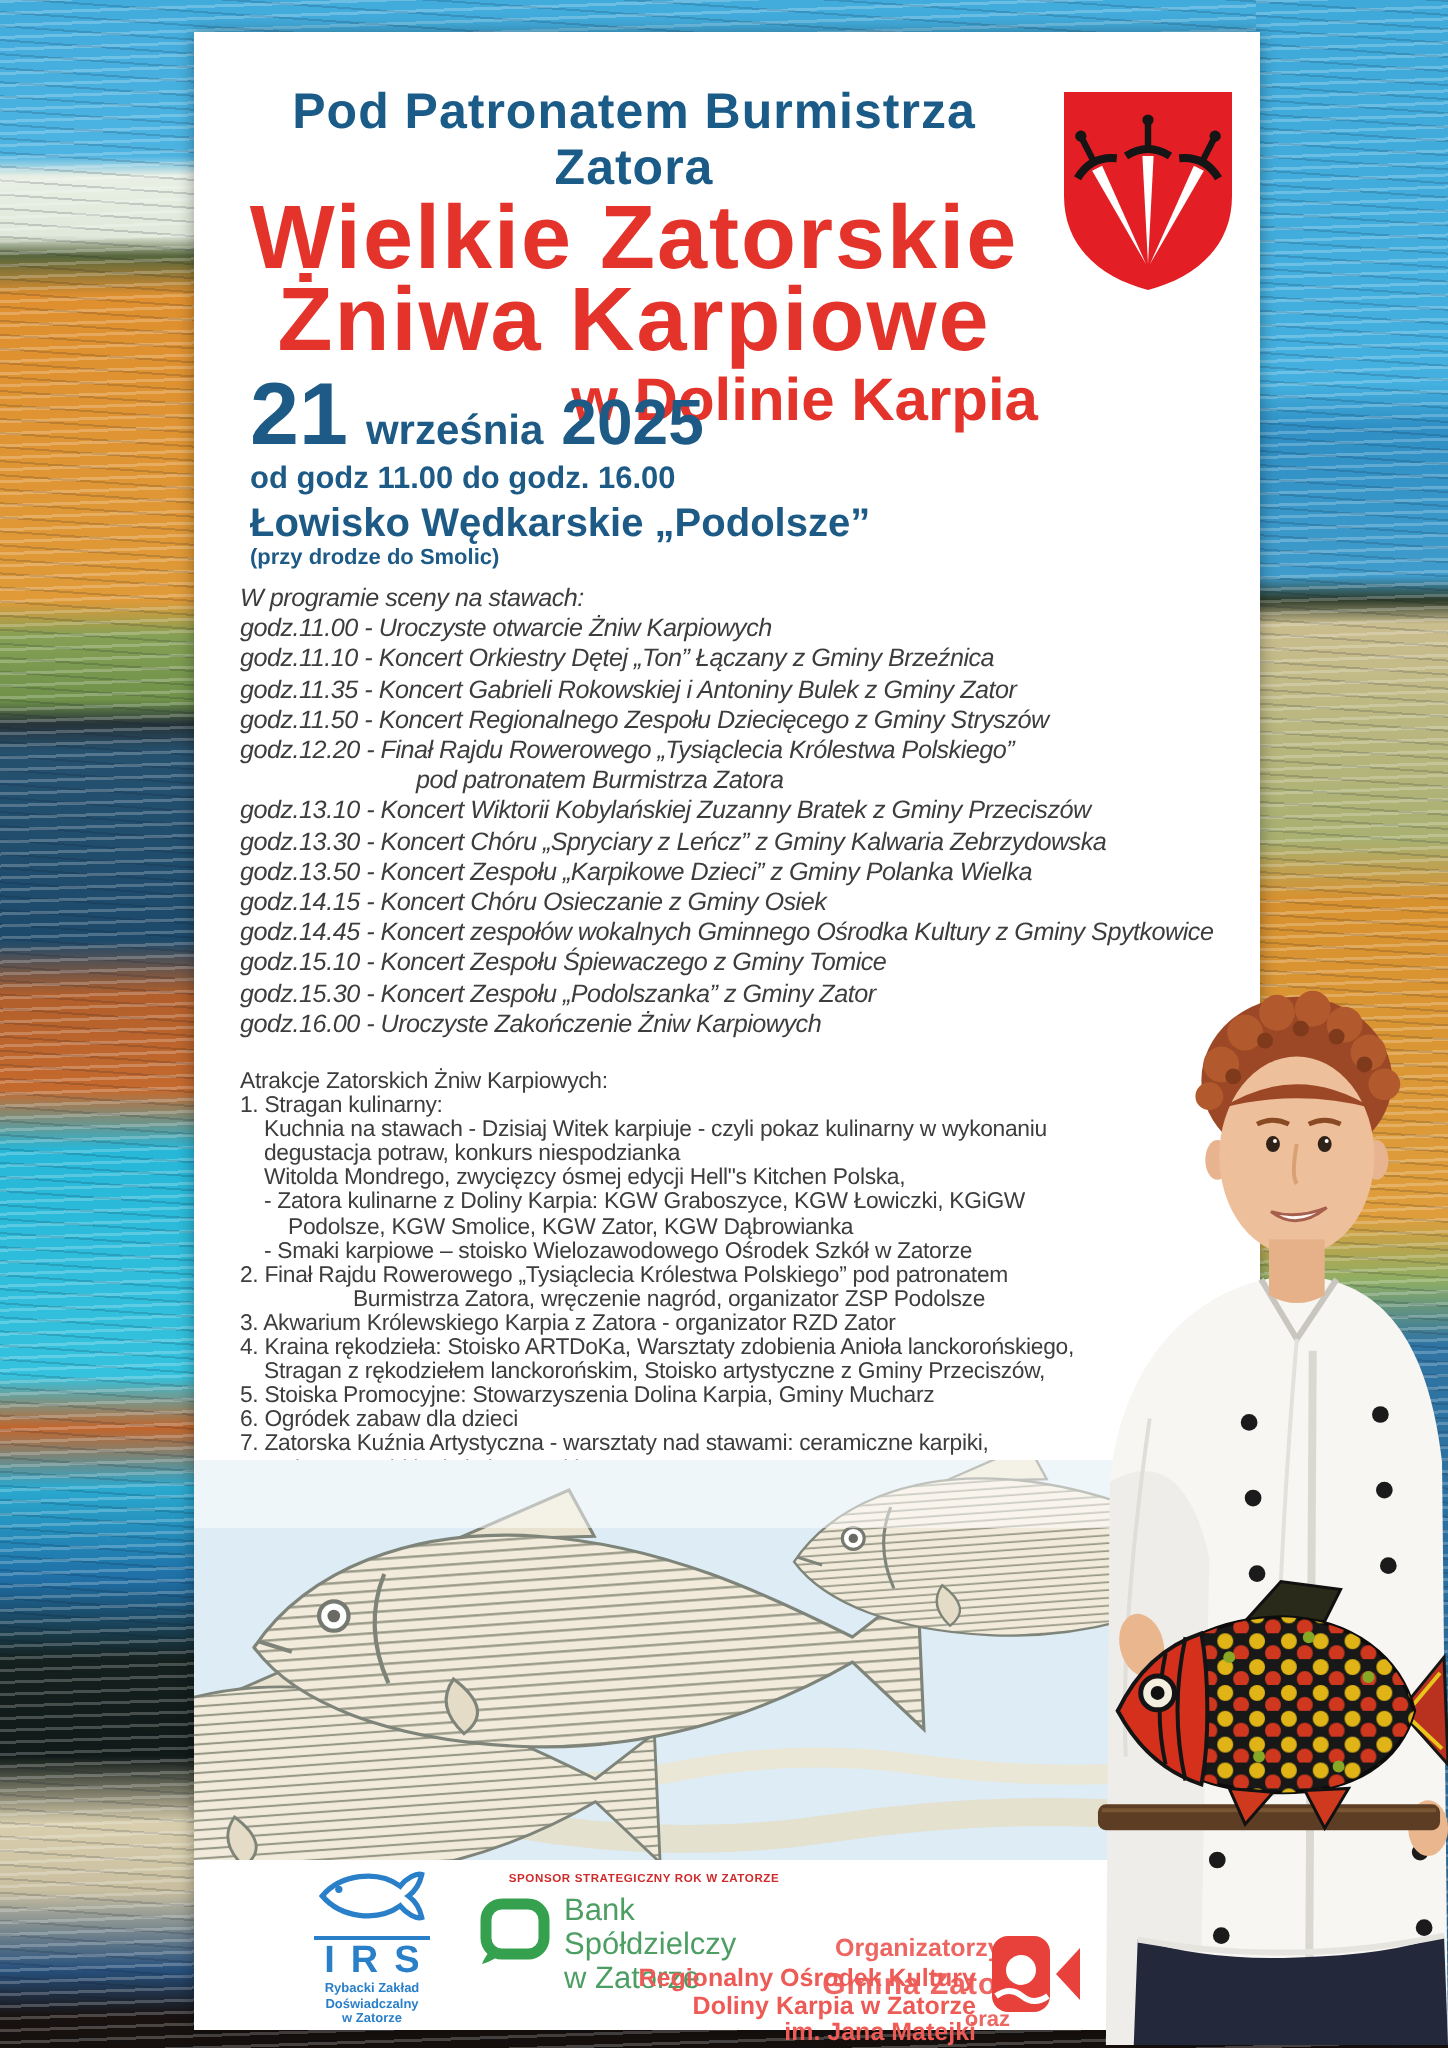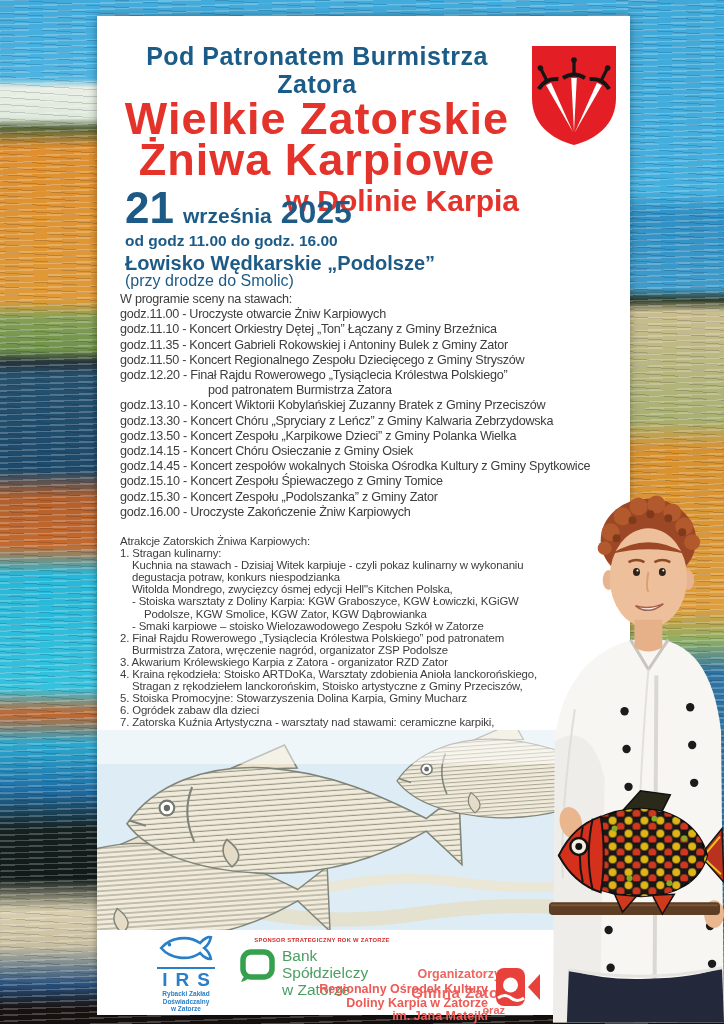--- a/index.html
+++ b/index.html
@@ -46,23 +46,23 @@
   .subtitle{font-size:30px;font-weight:bold;color:#e4332a;line-height:30px;text-align:right;padding-right:4px;margin-top:6px;}
   .crest{position:absolute;left:431px;top:26px;width:92px;height:106px;}
   
   .date-block{position:absolute;left:28px;top:170px;color:#1d5b86;}
   .date-row{display:flex;align-items:baseline;gap:9px;}
   .d-day{font-size:44px;font-weight:bold;line-height:44px;}
   .d-month{font-size:21px;font-weight:bold;}
   .d-year{font-size:32px;font-weight:bold;}
   .d-hours{font-size:15.5px;font-weight:bold;margin-top:1px;}
   .d-venue{font-size:20px;font-weight:bold;margin-top:2px;}
-  .d-note{font-size:16px;font-weight:normal;line-height:11px;}
-  
-  .program{position:absolute;left:23px;top:276px;color:#3d3d3d;}
+  .d-note{font-size:11px;font-weight:bold;line-height:11px;}
+  
+  .program{position:absolute;left:23px;top:276px;color:#3d3d3d;font-style:italic;}
   .program .heading,.program .pline{font-size:12.6px;line-height:15.2px;letter-spacing:-.25px;white-space:nowrap;}
   .program [data-each]{--indent-step:88px;}
   
   .attractions{position:absolute;left:23px;top:519px;color:#3d3d3d;}
   .attractions .heading,.attractions .pline{font-size:11.4px;line-height:12.1px;letter-spacing:-.15px;white-space:nowrap;}
   .attractions [data-each]{--indent-step:12px;}
   
   .fish-band{position:absolute;left:0;top:714px;width:533px;height:200px;}
   
   .logo-strip{position:absolute;left:0;top:914px;width:533px;height:85px;background:#fff;}
@@ -153,51 +153,51 @@
           <div class="pline" style="padding-left: calc(var(--indent-step,12px) * 1);">pod patronatem Burmistrza Zatora</div>
 
           <div class="pline">godz.13.10 - Koncert Wiktorii Kobylańskiej Zuzanny Bratek z Gminy Przeciszów</div>
 
           <div class="pline">godz.13.30 - Koncert Chóru „Spryciary z Leńcz” z Gminy Kalwaria Zebrzydowska</div>
 
           <div class="pline">godz.13.50 - Koncert Zespołu „Karpikowe Dzieci” z Gminy Polanka Wielka</div>
 
           <div class="pline">godz.14.15 - Koncert Chóru Osieczanie z Gminy Osiek</div>
 
-          <div class="pline">godz.14.45 - Koncert zespołów wokalnych Stoiska Ośrodka Kultury z Gminy Spytkowice</div>
+          <div class="pline">godz.14.45 - Koncert zespołów wokalnych Gminnego Ośrodka Kultury z Gminy Spytkowice</div>
 
           <div class="pline">godz.15.10 - Koncert Zespołu Śpiewaczego z Gminy Tomice</div>
 
           <div class="pline">godz.15.30 - Koncert Zespołu „Podolszanka” z Gminy Zator</div>
 
           <div class="pline">godz.16.00 - Uroczyste Zakończenie Żniw Karpiowych</div>
         </div>
     </div>
 
     <div class="attractions">
-      <div class="heading">Atrakcje Zatorskich Żniwa Karpiowych:</div>
+      <div class="heading">Atrakcje Zatorskich Żniw Karpiowych:</div>
       <div data-each="attractions.items">
 
           <div class="pline">1. Stragan kulinarny:</div>
 
           <div class="pline" style="padding-left: calc(var(--indent-step,12px) * 1);">Kuchnia na stawach - Dzisiaj Witek karpiuje - czyli pokaz kulinarny w wykonaniu</div>
 
           <div class="pline" style="padding-left: calc(var(--indent-step,12px) * 1);">degustacja potraw, konkurs niespodzianka</div>
 
           <div class="pline" style="padding-left: calc(var(--indent-step,12px) * 1);">Witolda Mondrego, zwycięzcy ósmej edycji Hell"s Kitchen Polska,</div>
 
-          <div class="pline" style="padding-left: calc(var(--indent-step,12px) * 1);">- Stoiska warsztaty z Doliny Karpia: KGW Graboszyce, KGW Łowiczki, KGiGW</div>
+          <div class="pline" style="padding-left: calc(var(--indent-step,12px) * 1);">- Zatora kulinarne z Doliny Karpia: KGW Graboszyce, KGW Łowiczki, KGiGW</div>
 
           <div class="pline" style="padding-left: calc(var(--indent-step,12px) * 2);">Podolsze, KGW Smolice, KGW Zator, KGW Dąbrowianka</div>
 
-          <div class="pline" style="padding-left: calc(var(--indent-step,12px) * 1);">- Smaki karpiowe – stoisko Wielozawodowego Zespołu Szkół w Zatorze</div>
+          <div class="pline" style="padding-left: calc(var(--indent-step,12px) * 1);">- Smaki karpiowe – stoisko Wielozawodowego Ośrodek Szkół w Zatorze</div>
 
           <div class="pline">2. Finał Rajdu Rowerowego „Tysiąclecia Królestwa Polskiego” pod patronatem</div>
 
-          <div class="pline" style="padding-left: calc(var(--indent-step,12px) * 1);">Burmistrza Zatora, wręczenie nagród, organizator ZSP Podolsze</div>
+          <div class="pline" style="padding-left: calc(var(--indent-step,12px) * 1); text-align: center;">Burmistrza Zatora, wręczenie nagród, organizator ZSP Podolsze</div>
 
           <div class="pline">3. Akwarium Królewskiego Karpia z Zatora - organizator RZD Zator</div>
 
           <div class="pline">4. Kraina rękodzieła: Stoisko ARTDoKa, Warsztaty zdobienia Anioła lanckorońskiego,</div>
 
           <div class="pline" style="padding-left: calc(var(--indent-step,12px) * 1);">Stragan z rękodziełem lanckorońskim, Stoisko artystyczne z Gminy Przeciszów,</div>
 
           <div class="pline">5. Stoiska Promocyjne: Stowarzyszenia Dolina Karpia, Gminy Mucharz</div>
 
           <div class="pline">6. Ogródek zabaw dla dzieci</div>

